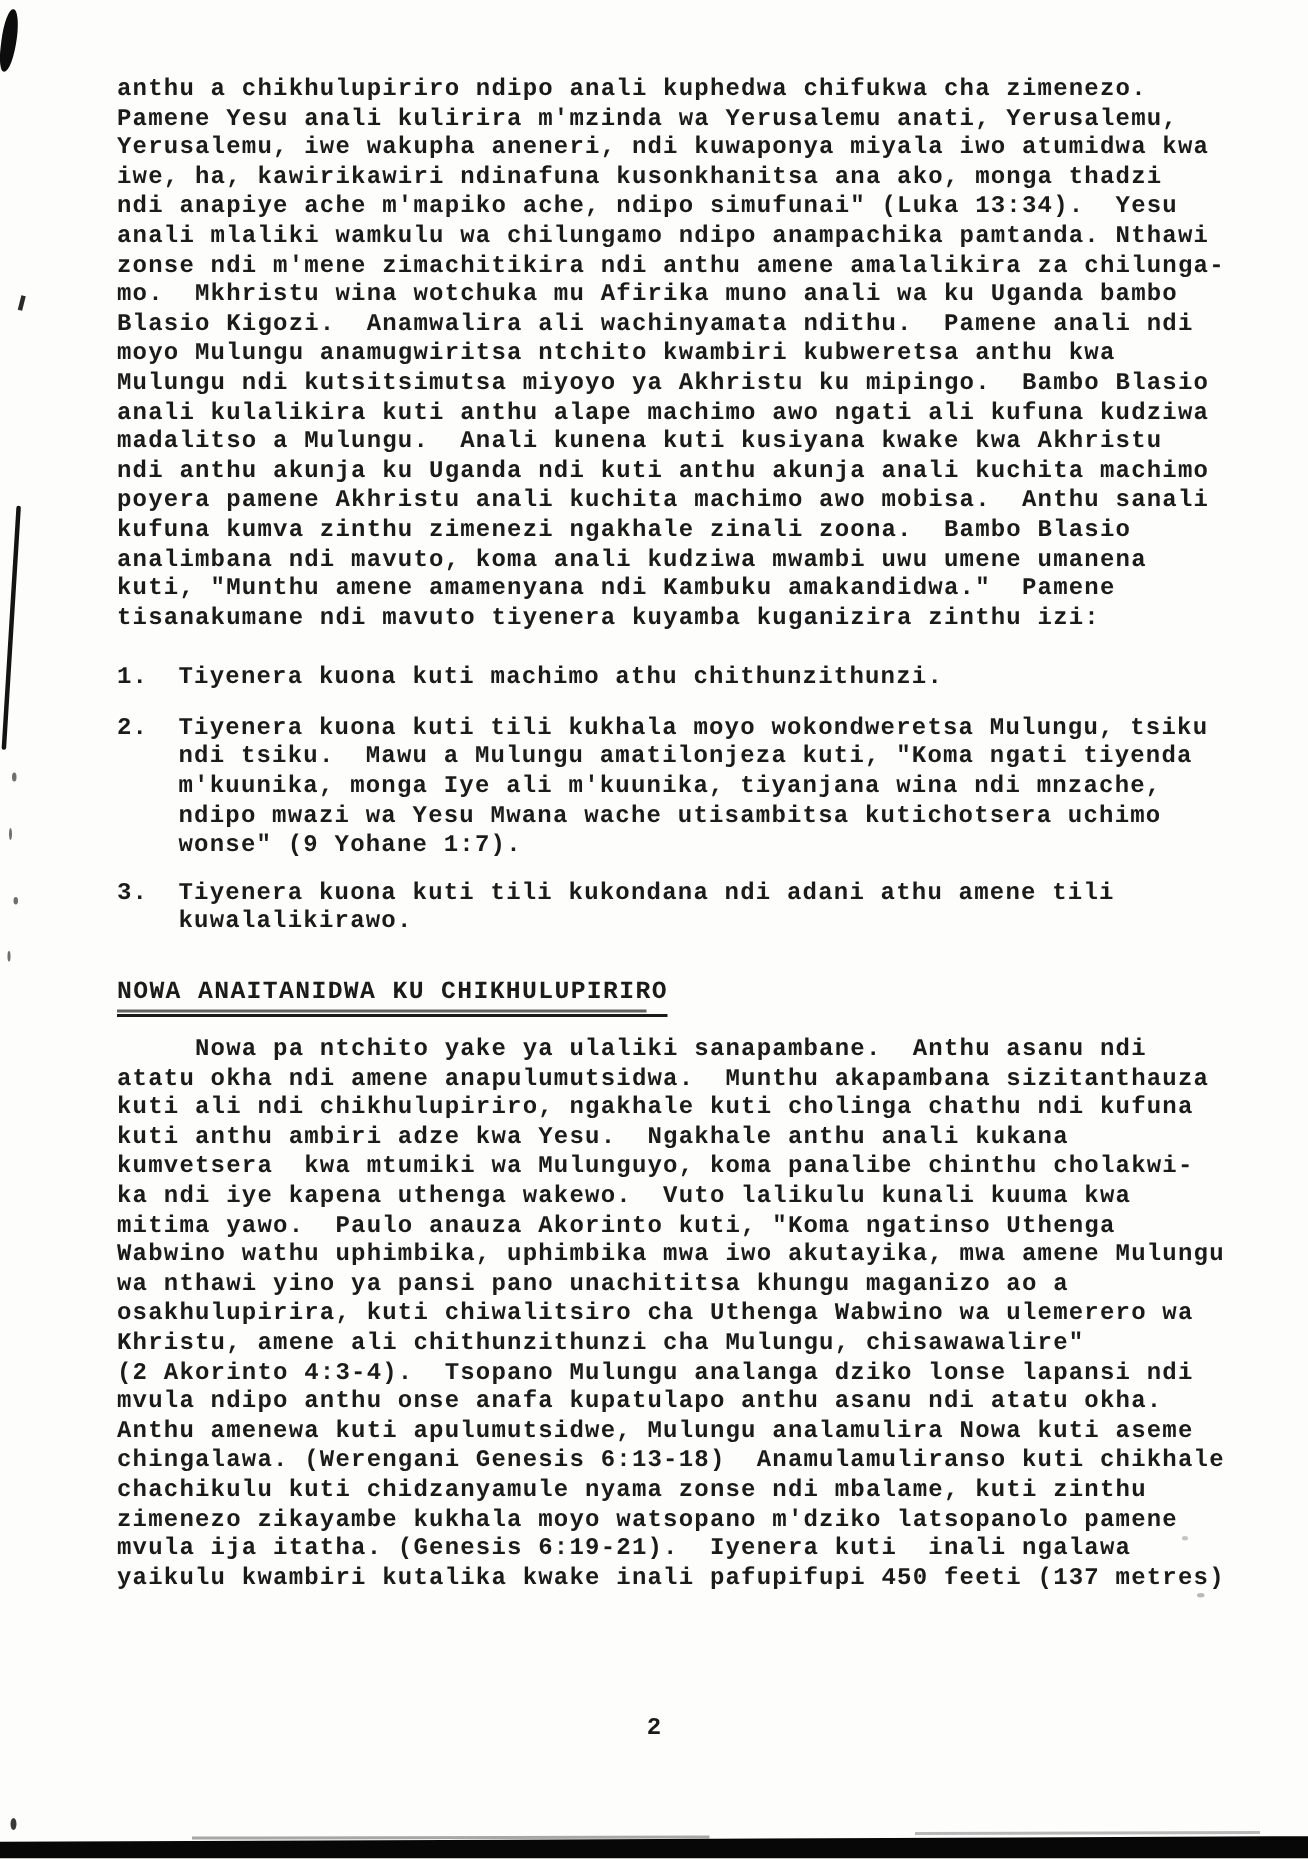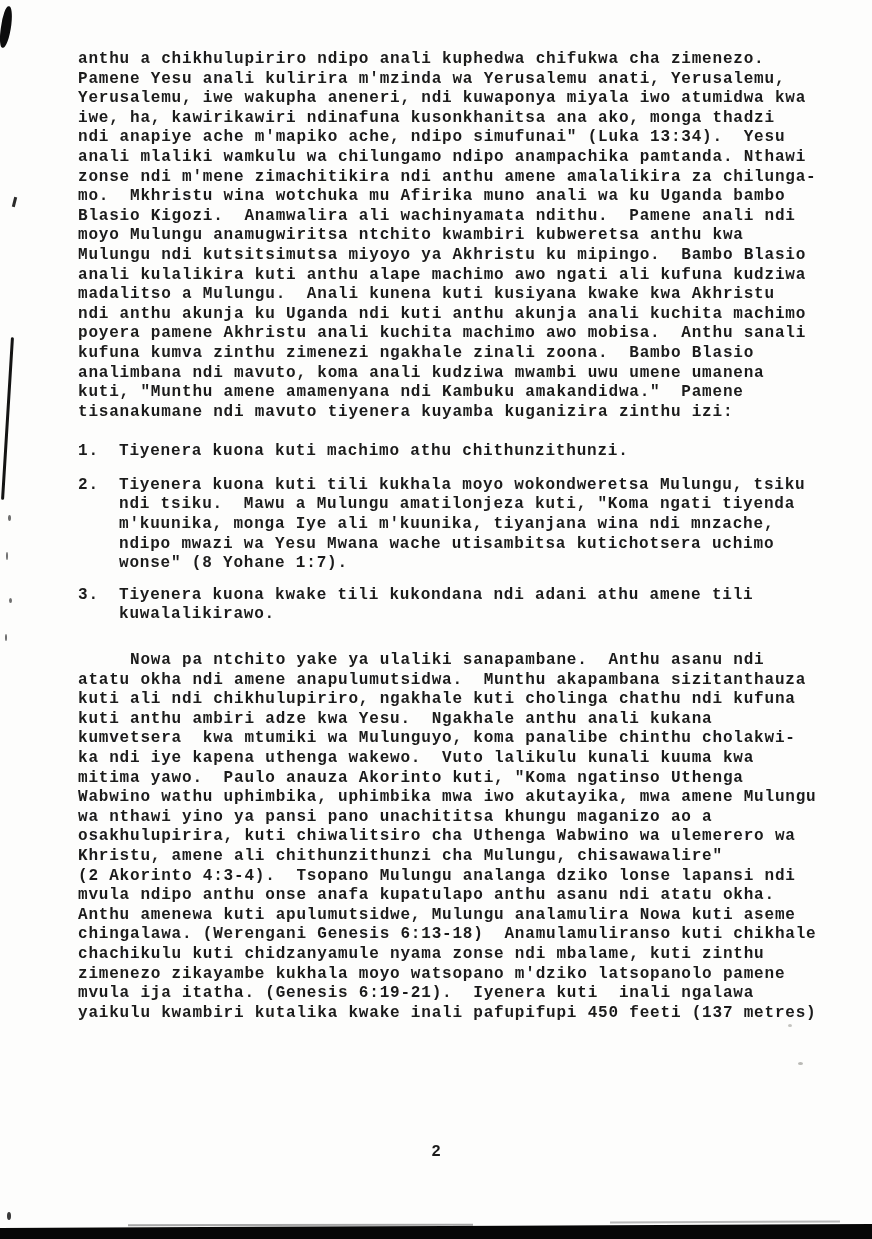--- a/index.html
+++ b/index.html
@@ -157,29 +157,30 @@
       <div class="marker">1.</div>
       <div class="item-text">Tiyenera kuona kuti machimo athu chithunzithunzi.</div>
     </div>
 
     <div class="list-item li-2">
       <div class="marker">2.</div>
       <div class="item-text">Tiyenera kuona kuti tili kukhala moyo wokondweretsa Mulungu, tsiku
 ndi tsiku.  Mawu a Mulungu amatilonjeza kuti, "Koma ngati tiyenda
 m'kuunika, monga Iye ali m'kuunika, tiyanjana wina ndi mnzache,
 ndipo mwazi wa Yesu Mwana wache utisambitsa kutichotsera uchimo
-wonse" (8 Yohane 1:7).</div>
+wonse" (9 Yohane 1:7).</div>
     </div>
 
     <div class="list-item li-3">
       <div class="marker">3.</div>
-      <div class="item-text">Tiyenera kuona kwake tili kukondana ndi adani athu amene tili
+      <div class="item-text">Tiyenera kuona kuti tili kukondana ndi adani athu amene tili
 kuwalalikirawo.</div>
     </div>
 
+    <h2 class="section-heading">NOWA ANAITANIDWA KU CHIKHULUPIRIRO</h2>
 
     <p class="para">     Nowa pa ntchito yake ya ulaliki sanapambane.  Anthu asanu ndi
 atatu okha ndi amene anapulumutsidwa.  Munthu akapambana sizitanthauza
 kuti ali ndi chikhulupiriro, ngakhale kuti cholinga chathu ndi kufuna
 kuti anthu ambiri adze kwa Yesu.  Ngakhale anthu anali kukana
 kumvetsera  kwa mtumiki wa Mulunguyo, koma panalibe chinthu cholakwi-
 ka ndi iye kapena uthenga wakewo.  Vuto lalikulu kunali kuuma kwa
 mitima yawo.  Paulo anauza Akorinto kuti, "Koma ngatinso Uthenga
 Wabwino wathu uphimbika, uphimbika mwa iwo akutayika, mwa amene Mulungu
 wa nthawi yino ya pansi pano unachititsa khungu maganizo ao a

